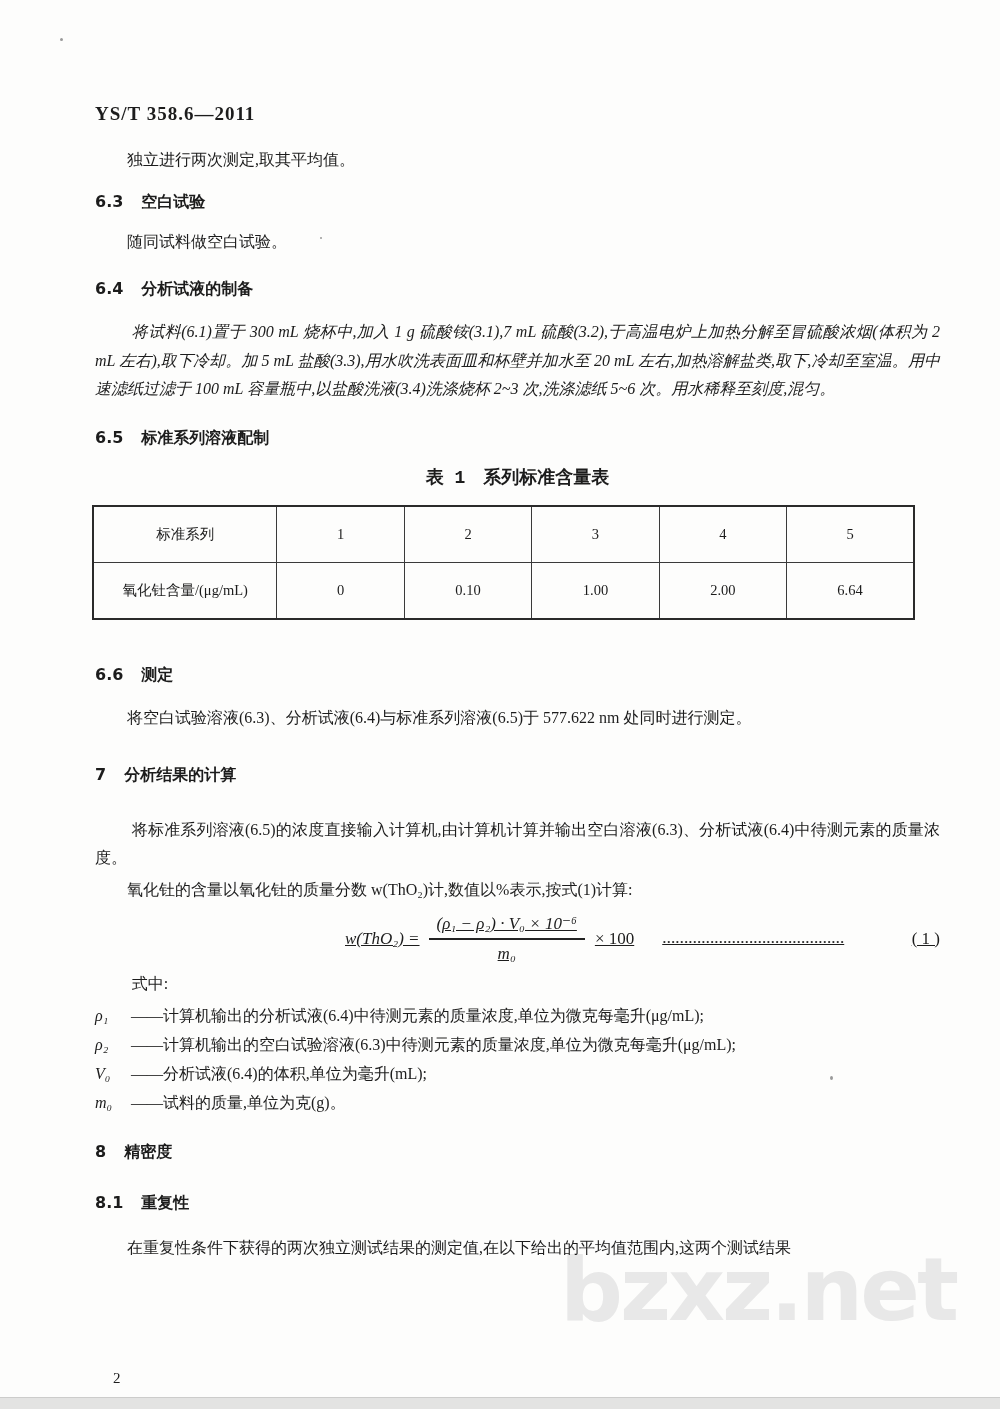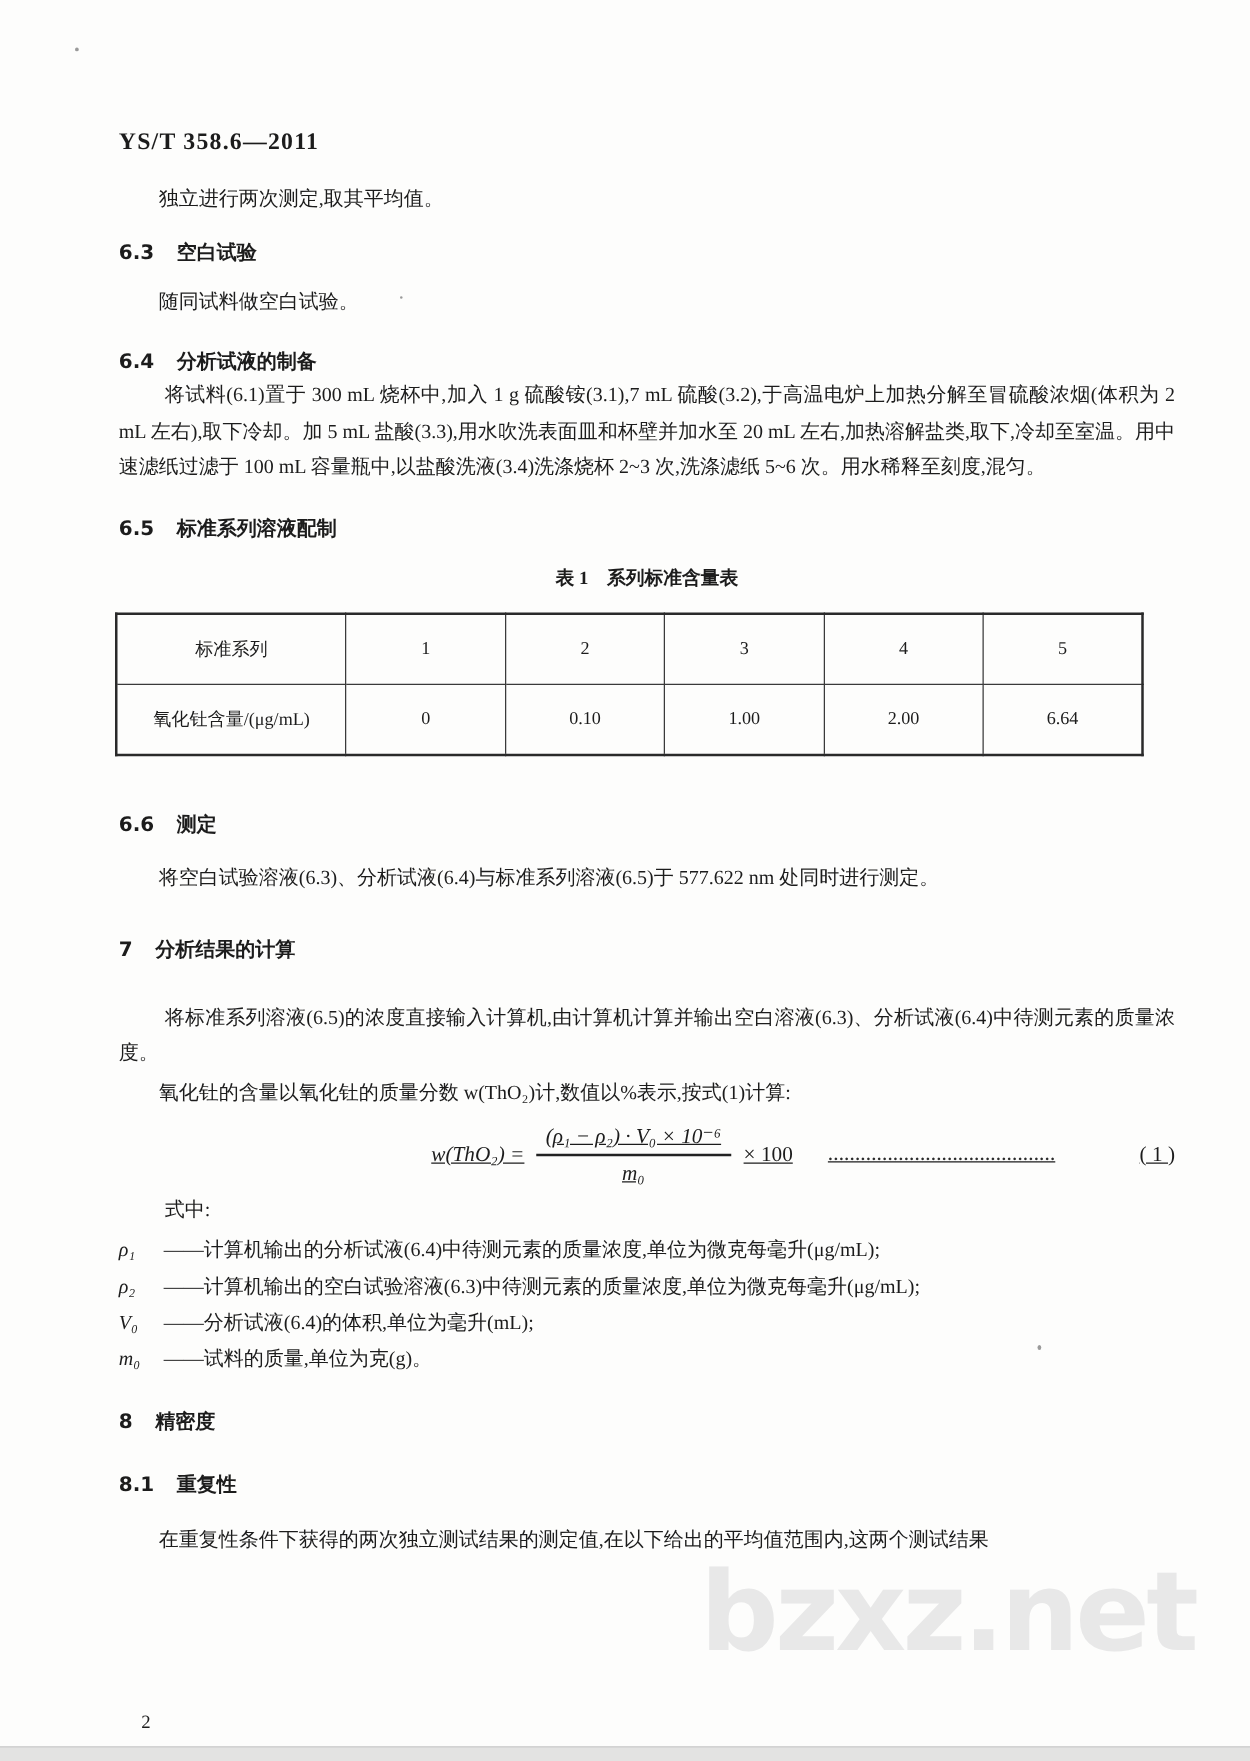--- a/index.html
+++ b/index.html
@@ -55,41 +55,41 @@
     line-height: 28.5px;
     text-align: justify;
     text-indent: 2.3em;
   }
   
   .mt-h62   { margin-top: 43px; }
   .mt-b62   { margin-top: 20px; }
   .mt-h63   { margin-top: 17px; }
   .mt-b63   { margin-top: 15px; }
   .mt-h64   { margin-top: 22px; }
-  .mt-p64   { margin-top: 3px; }
+  .mt-p64   { margin-top: 18px; font-style: italic; }
   .mt-h65   { margin-top: 23px; }
   .mt-p65   { margin-top: 17px; }
   .mt-cap   { margin-top: 18px; }
   .mt-table { margin-top: 16px; }
   .mt-h66   { margin-top: 44px; }
   .mt-b66   { margin-top: 18px; }
   .mt-h7    { margin-top: 32px; }
   .mt-p7a   { margin-top: 30px; }
   .mt-p7b   { margin-top: 3px; }
   .mt-frm   { margin-top: 8px; }
   .mt-where { margin-top: 5px; }
   .mt-defs  { margin-top: 4px; }
   .mt-h8    { margin-top: 24px; }
   .mt-h81   { margin-top: 29px; }
   .mt-b81   { margin-top: 20px; }
 
   .table-caption {
-    font-family: Liberation Serif, serif;
-    font-weight: 700;
-    font-size: 15px;
+    font-family: Liberation Mono, monospace;
+    font-weight: 700;
+    font-size: 18px;
     line-height: 22px;
     text-align: center;
   }
   table.std-table {
     width: 823px;
     margin-left: -3px;
     border-collapse: collapse;
     table-layout: fixed;
     font-size: 14.5px;
   }

